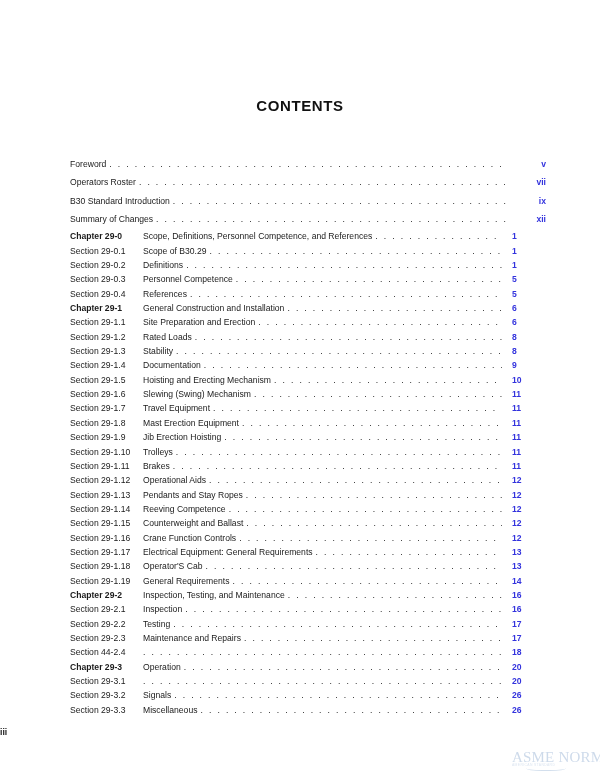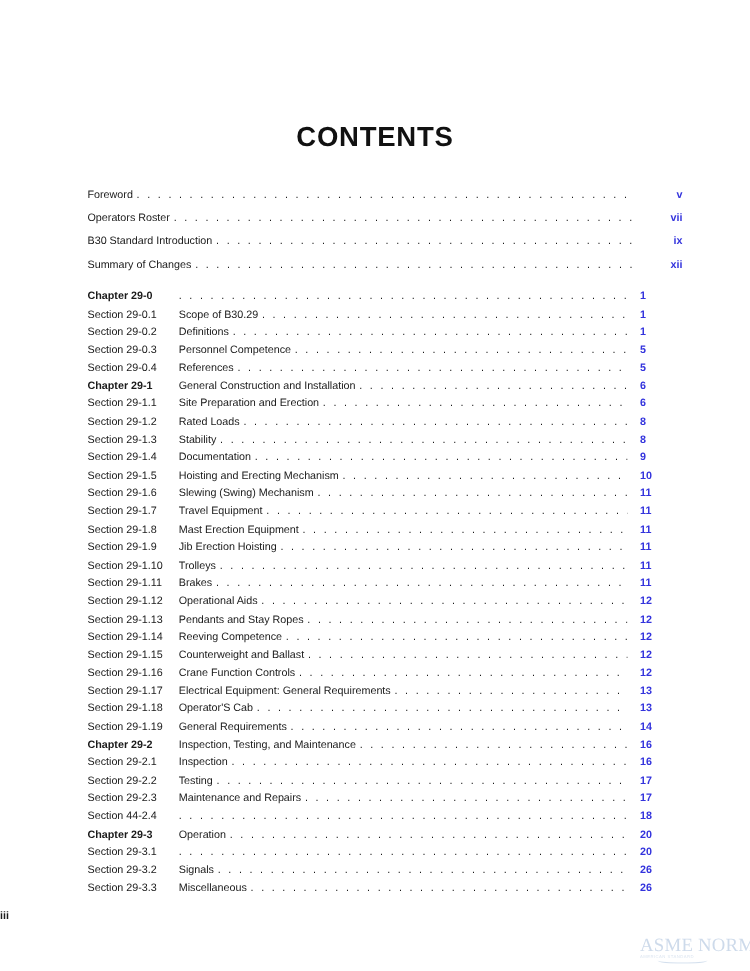--- a/index.html
+++ b/index.html
@@ -22,37 +22,37 @@
     background: #ffffff;
   }
 
   
   .contents-title {
     position: absolute;
     top: 97px;
     left: 0;
     width: 600px;
     text-align: center;
-    font-size: 22px;
+    font-size: 15px;
     font-weight: bold;
     letter-spacing: 0.6px;
     color: #111111;
     font-family: "Liberation Sans", sans-serif;
   }
 
   
   .front-matter {
     position: absolute;
     top: 150px;
     left: 70px;
     width: 478px;
   }
   .fm-row {
     display: flex;
-    align-items: flex-start;
+    align-items: flex-end;
     height: 18.5px;
     font-size: 8.6px;
     color: #1a1a1a;
     white-space: nowrap;
   }
   .fm-label {
     flex: 0 0 auto;
     padding-right: 3px;
   }
   .leader {
@@ -181,20 +181,21 @@
       <div class="fm-row">
         <span class="fm-label">Summary of Changes</span>
         <span class="leader">. . . . . . . . . . . . . . . . . . . . . . . . . . . . . . . . . . . . . . . . . . . . . . . . . . . . . . . . . . . . . . . . . . . . . . . . . . . . . . . . . . . . . . . . . . . . . . . . . . . . . . . . . . . . . . . . . . . . . . . . </span>
         <span class="fm-page rn">xii</span>
       </div>
     </div>
 
   <div class="toc">
       <div class="toc-row chapter">
         <span class="toc-id">Chapter 29-0</span>
+        <span class="toc-title">Scope, Definitions, Personnel Competence, and References</span>
         <span class="leader">. . . . . . . . . . . . . . . . . . . . . . . . . . . . . . . . . . . . . . . . . . . . . . . . . . . . . . . . . . . . . . . . . . . . . . . . . . . . . . . . . . . . . . . . . . . . . . . . . . . . . . . . . . . . . . . . . . . . . . . . </span>
         <span class="toc-page">1</span>
       </div>
       <div class="toc-row section">
         <span class="toc-id">Section 29-0.1</span>
         <span class="toc-title">Scope of B30.29</span>
         <span class="leader">. . . . . . . . . . . . . . . . . . . . . . . . . . . . . . . . . . . . . . . . . . . . . . . . . . . . . . . . . . . . . . . . . . . . . . . . . . . . . . . . . . . . . . . . . . . . . . . . . . . . . . . . . . . . . . . . . . . . . . . . </span>
         <span class="toc-page">1</span>
       </div>
       <div class="toc-row section">

